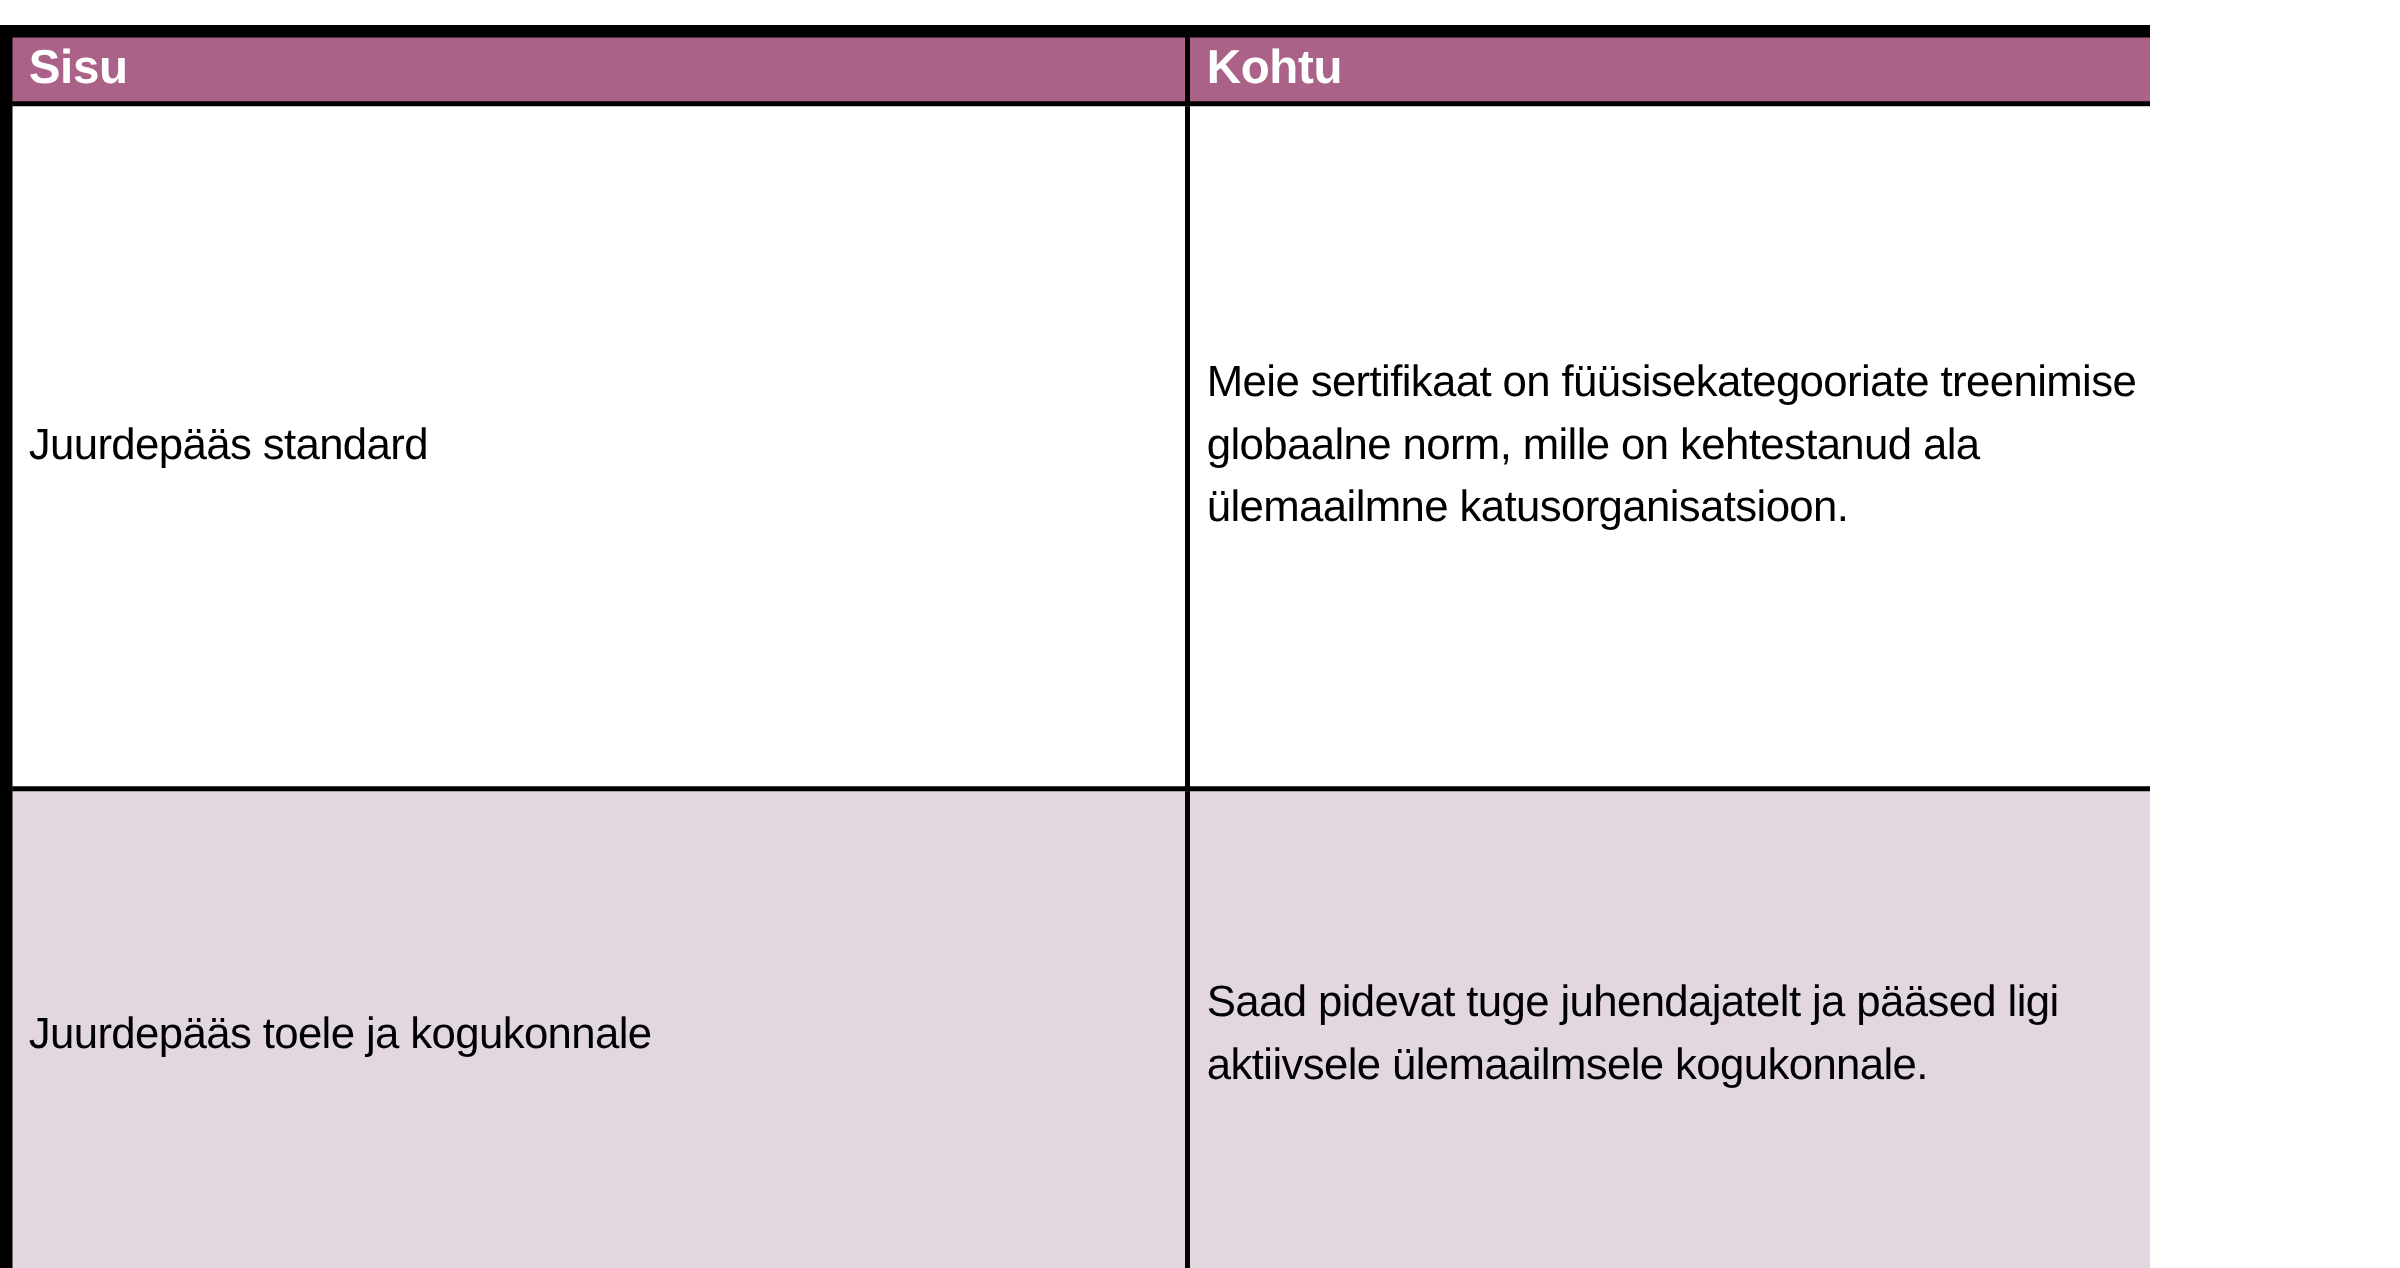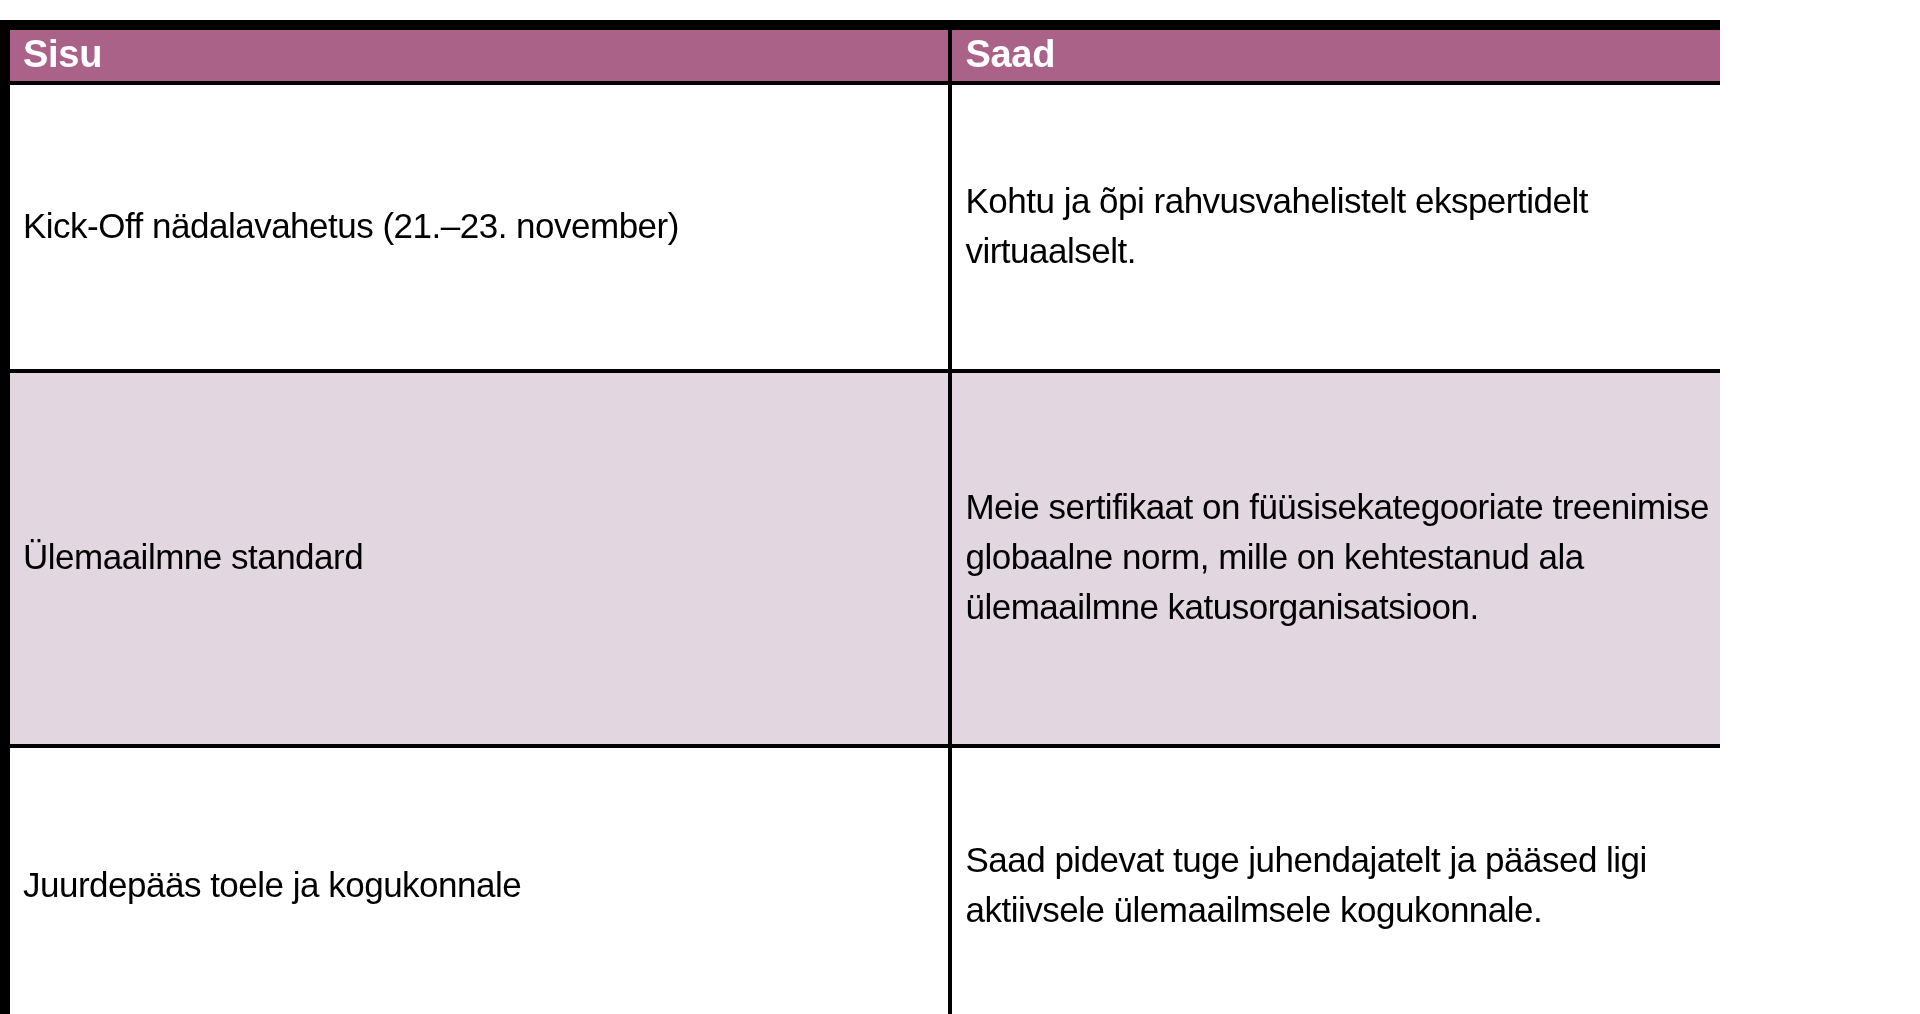--- a/index.html
+++ b/index.html
@@ -68,31 +68,26 @@
 
 <div class="page">
   <table class="benefits">
     <colgroup>
       <col class="col-sisu">
       <col class="col-kasu">
     </colgroup>
     <thead>
       <tr>
         <th>Sisu</th>
-        <th>Saad</th>
+        <th>Kohtu</th>
       </tr>
     </thead>
     <tbody>
       <tr>
-        <td class="sisu-cell">Kick-Off nädalavahetus (21.–23. november)</td>
-        <td class="kasu-cell">Kohtu ja õpi rahvusvahelistelt ekspertidelt
-virtuaalselt.</td>
-      </tr>
-      <tr>
-        <td class="sisu-cell">Ülemaailmne standard</td>
+        <td class="sisu-cell">Juurdepääs standard</td>
         <td class="kasu-cell">Meie sertifikaat on füüsisekategooriate treenimise
 globaalne norm, mille on kehtestanud ala
 ülemaailmne katusorganisatsioon.</td>
       </tr>
       <tr>
         <td class="sisu-cell">Juurdepääs toele ja kogukonnale</td>
         <td class="kasu-cell">Saad pidevat tuge juhendajatelt ja pääsed ligi
 aktiivsele ülemaailmsele kogukonnale.</td>
       </tr>
     </tbody>

